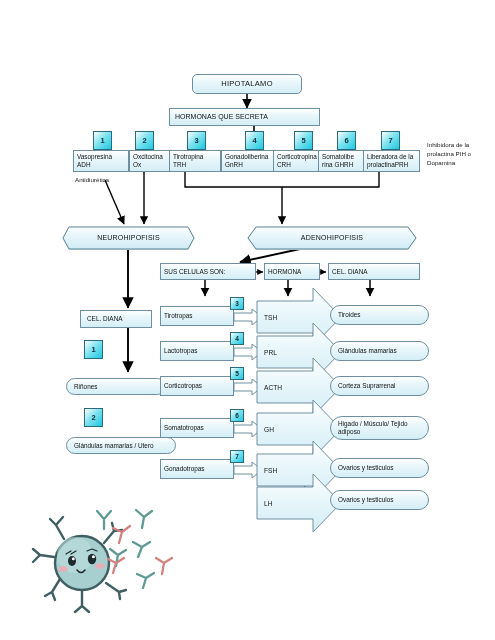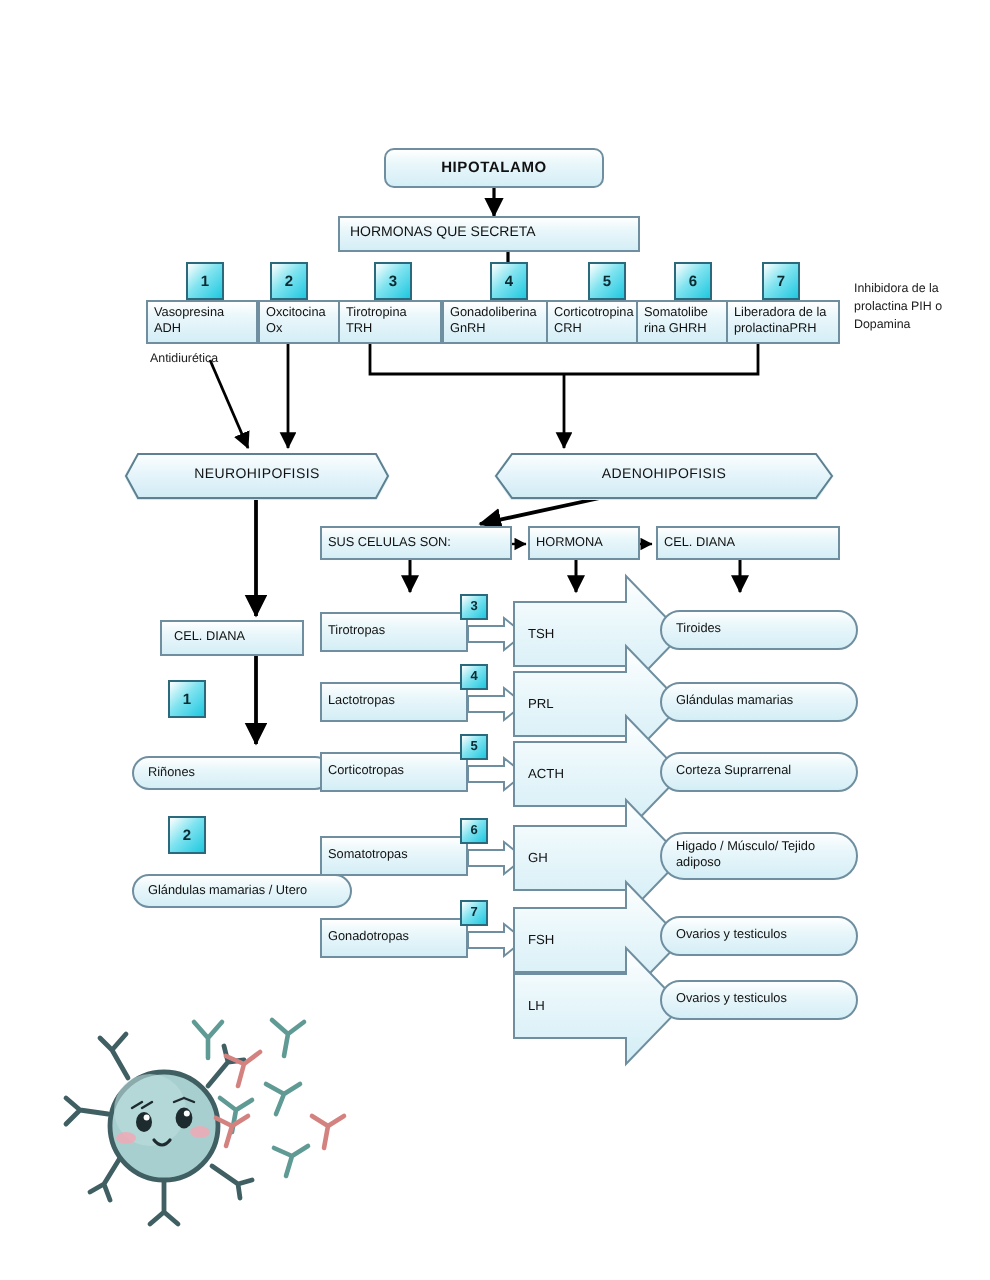--- a/index.html
+++ b/index.html
@@ -42,21 +42,21 @@
     text-align: center;
     font-size: 7px;
     letter-spacing: .2px;
   }
   .hex-outline {
     position: absolute;
     pointer-events: none;
   }
   .title {
     font-size: 7.5px;
-    font-weight: bold;
+    font-weight: normal;
     letter-spacing: .3px;
   }
   .sub { font-size: 7px; }
   .badge {
     position: absolute;
     width: 19px; height: 19px;
     border: 1px solid #2b6a7d;
     background: linear-gradient(135deg, #ffffff 0%, #7fe3f0 45%, #1fc8e0 100%);
     display: flex; align-items: center; justify-content: center;
     font-size: 7.5px; font-weight: bold; color: #0b2b33;

